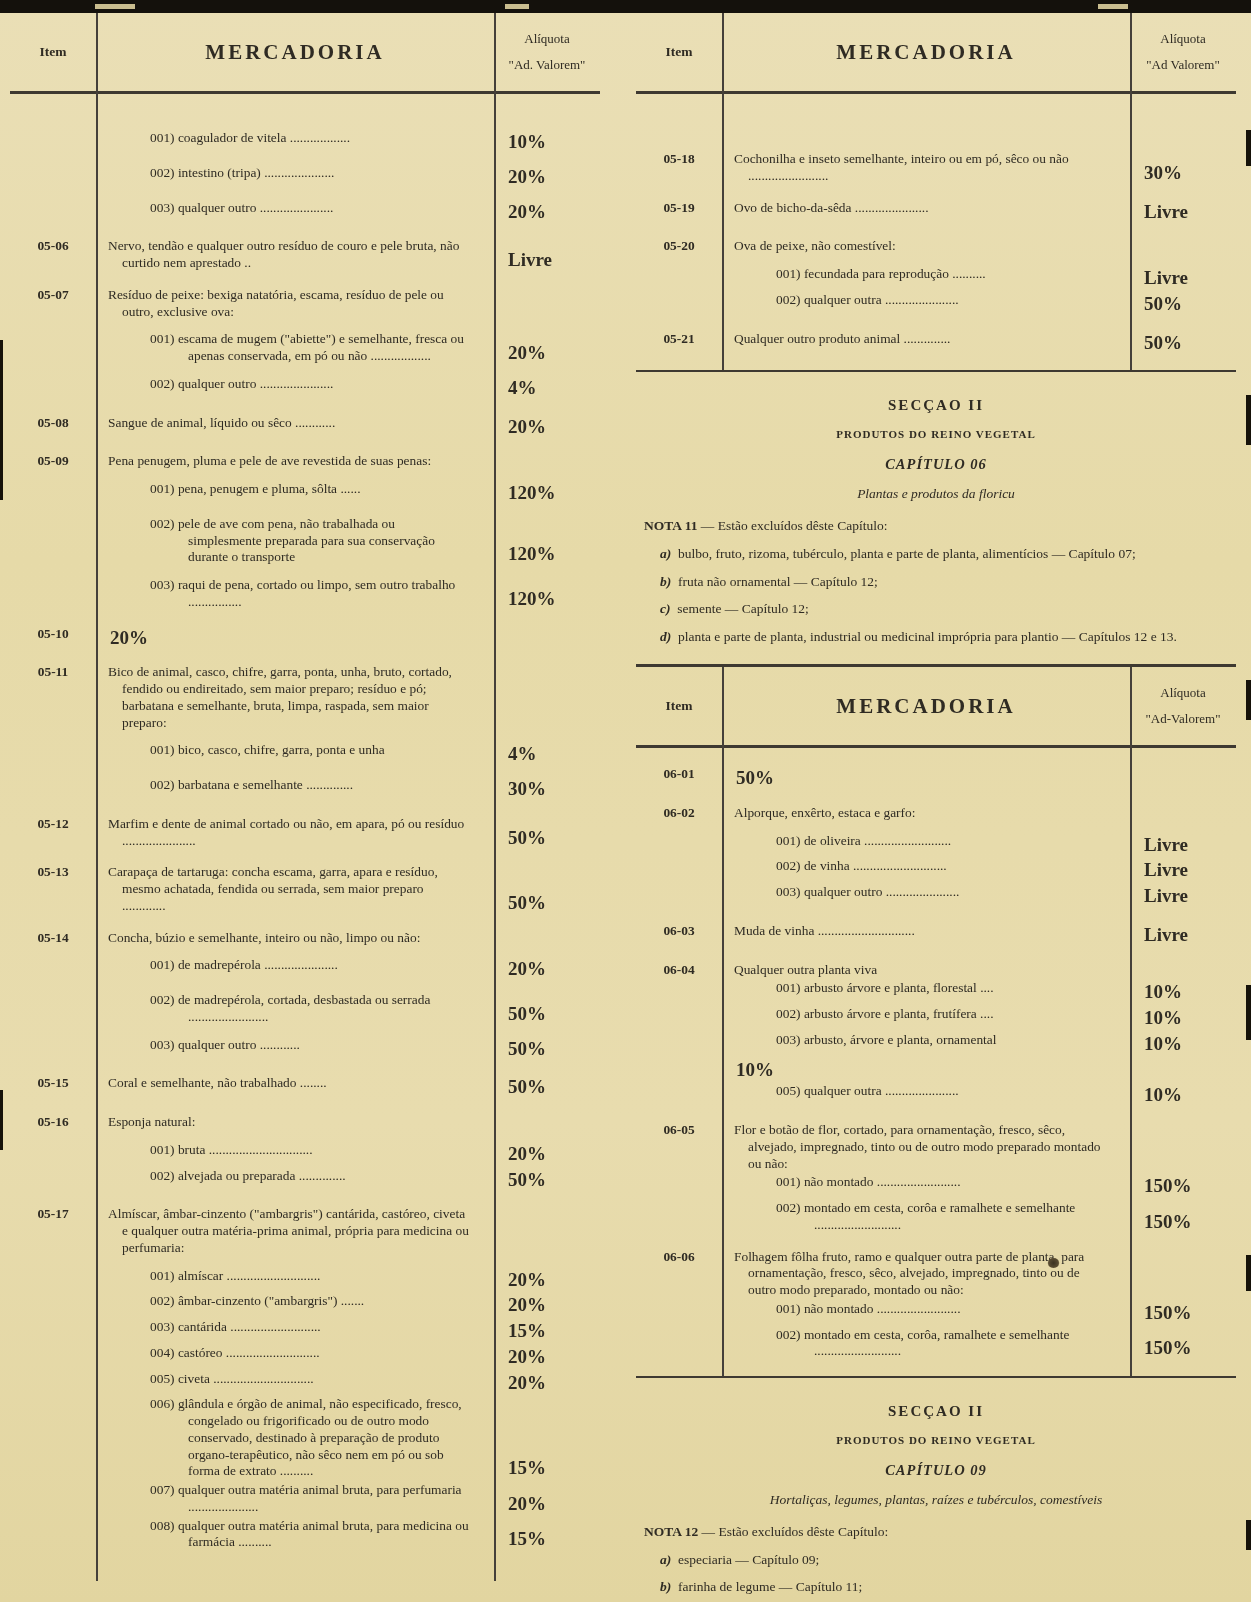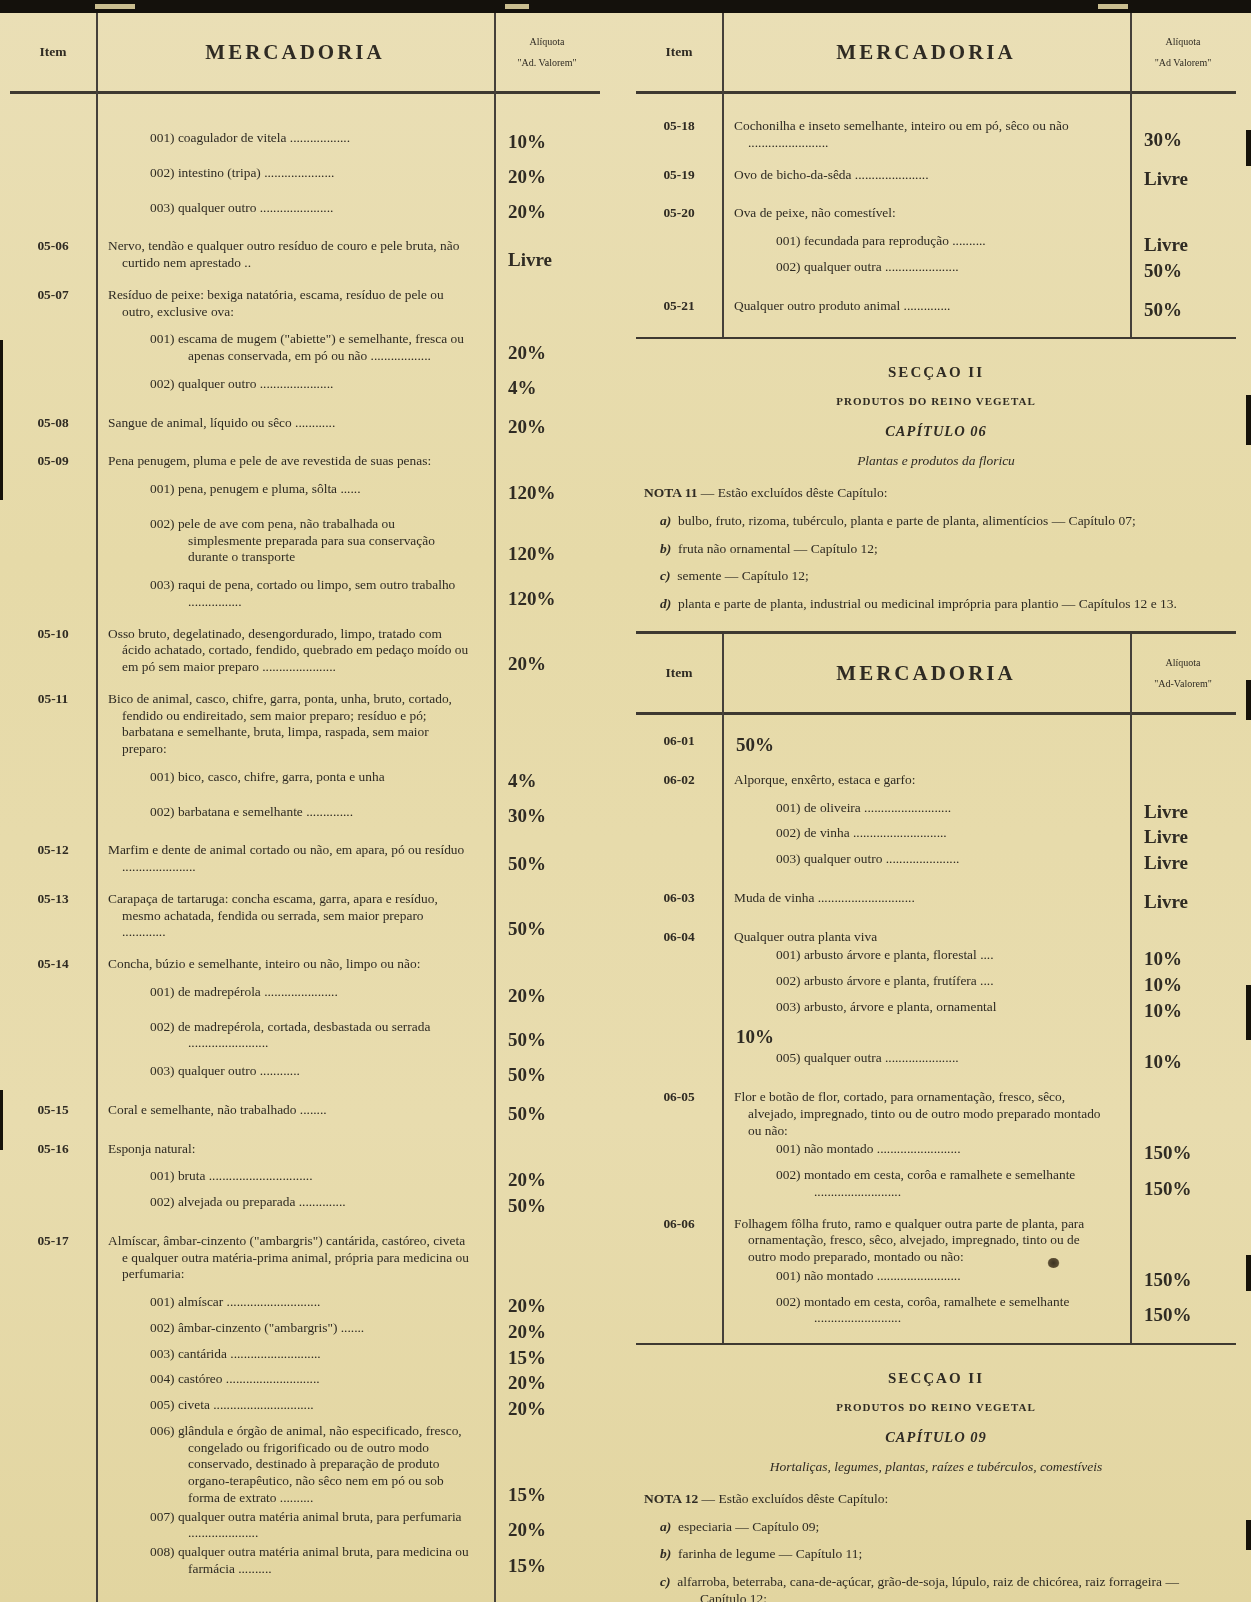--- a/index.html
+++ b/index.html
@@ -21,25 +21,25 @@
   .ttable .vrule{position:absolute;top:0;bottom:0;width:2px;background:#45403a;z-index:1;}
   .vrule.v1{left:86px;}
   .vrule.v2{right:104px;}
   .t-left{min-height:1556px;}
   .t-rt{border-bottom:2px solid #3e3931;}
   .t-rm{border-top:3px solid #3e3931;border-bottom:2px solid #3e3931;}
 
   .thead{display:grid;grid-template-columns:86px 1fr 106px;height:78px;border-bottom:3px solid #3e3931;}
   .h-item{align-self:center;text-align:center;font-size:13.5px;font-weight:bold;}
   .h-merc{align-self:center;text-align:center;font-size:21px;font-weight:bold;letter-spacing:3px;}
-  .h-aliq{align-self:center;text-align:center;font-size:10px;display:flex;flex-direction:column;gap:10px;}
+  .h-aliq{align-self:center;text-align:center;font-size:13px;display:flex;flex-direction:column;gap:10px;}
 
   .tbody{position:relative;font-size:13.4px;line-height:1.25;}
   #body-left{padding:36px 0 30px;}
-  #body-rt{padding:24px 0 16px;}
+  #body-rt{padding:24px 0 16px;margin-top:33px;}
   #body-rm{padding:18px 0 16px;}
 
   .entry{display:grid;grid-template-columns:86px 1fr 106px;}
   .e-item{text-align:center;font-weight:bold;}
   .e-desc{padding:0 24px 0 12px;}
   .e-desc p{margin:0;}
   p.main{padding-left:14px;text-indent:-14px;}
   p.sub{padding-left:80px;text-indent:-38px;}
   .e-rate{display:flex;align-items:flex-end;padding-left:14px;font-weight:bold;font-size:19px;}
   .gap-group{margin-top:15px;}
@@ -172,23 +172,20 @@
             </div>
             <div class="entry gap-lg">
               <div class="e-item"></div>
               <div class="e-desc">
                 <p class="sub">003) raqui de pena, cortado ou limpo, sem outro trabalho ................</p>
               </div>
               <div class="e-rate">120%</div>
             </div>
             <div class="entry gap-group">
               <div class="e-item">05-10</div>
-              <div class="e-desc">
-                <p class="main">Osso bruto, degelatinado, desengordurado, limpo, tratado com ácido achatado, cortado, fendido, quebrado em pedaço moído ou em pó sem maior preparo ......................</p>
-              </div>
               <div class="e-rate">20%</div>
             </div>
             <div class="entry gap-group">
               <div class="e-item">05-11</div>
               <div class="e-desc">
                 <p class="main">Bico de animal, casco, chifre, garra, ponta, unha, bruto, cortado, fendido ou endireitado, sem maior preparo; resíduo e pó; barbatana e semelhante, bruta, limpa, raspada, sem maior preparo:</p>
               </div>
               <div class="e-rate"></div>
             </div>
             <div class="entry gap-lg">

